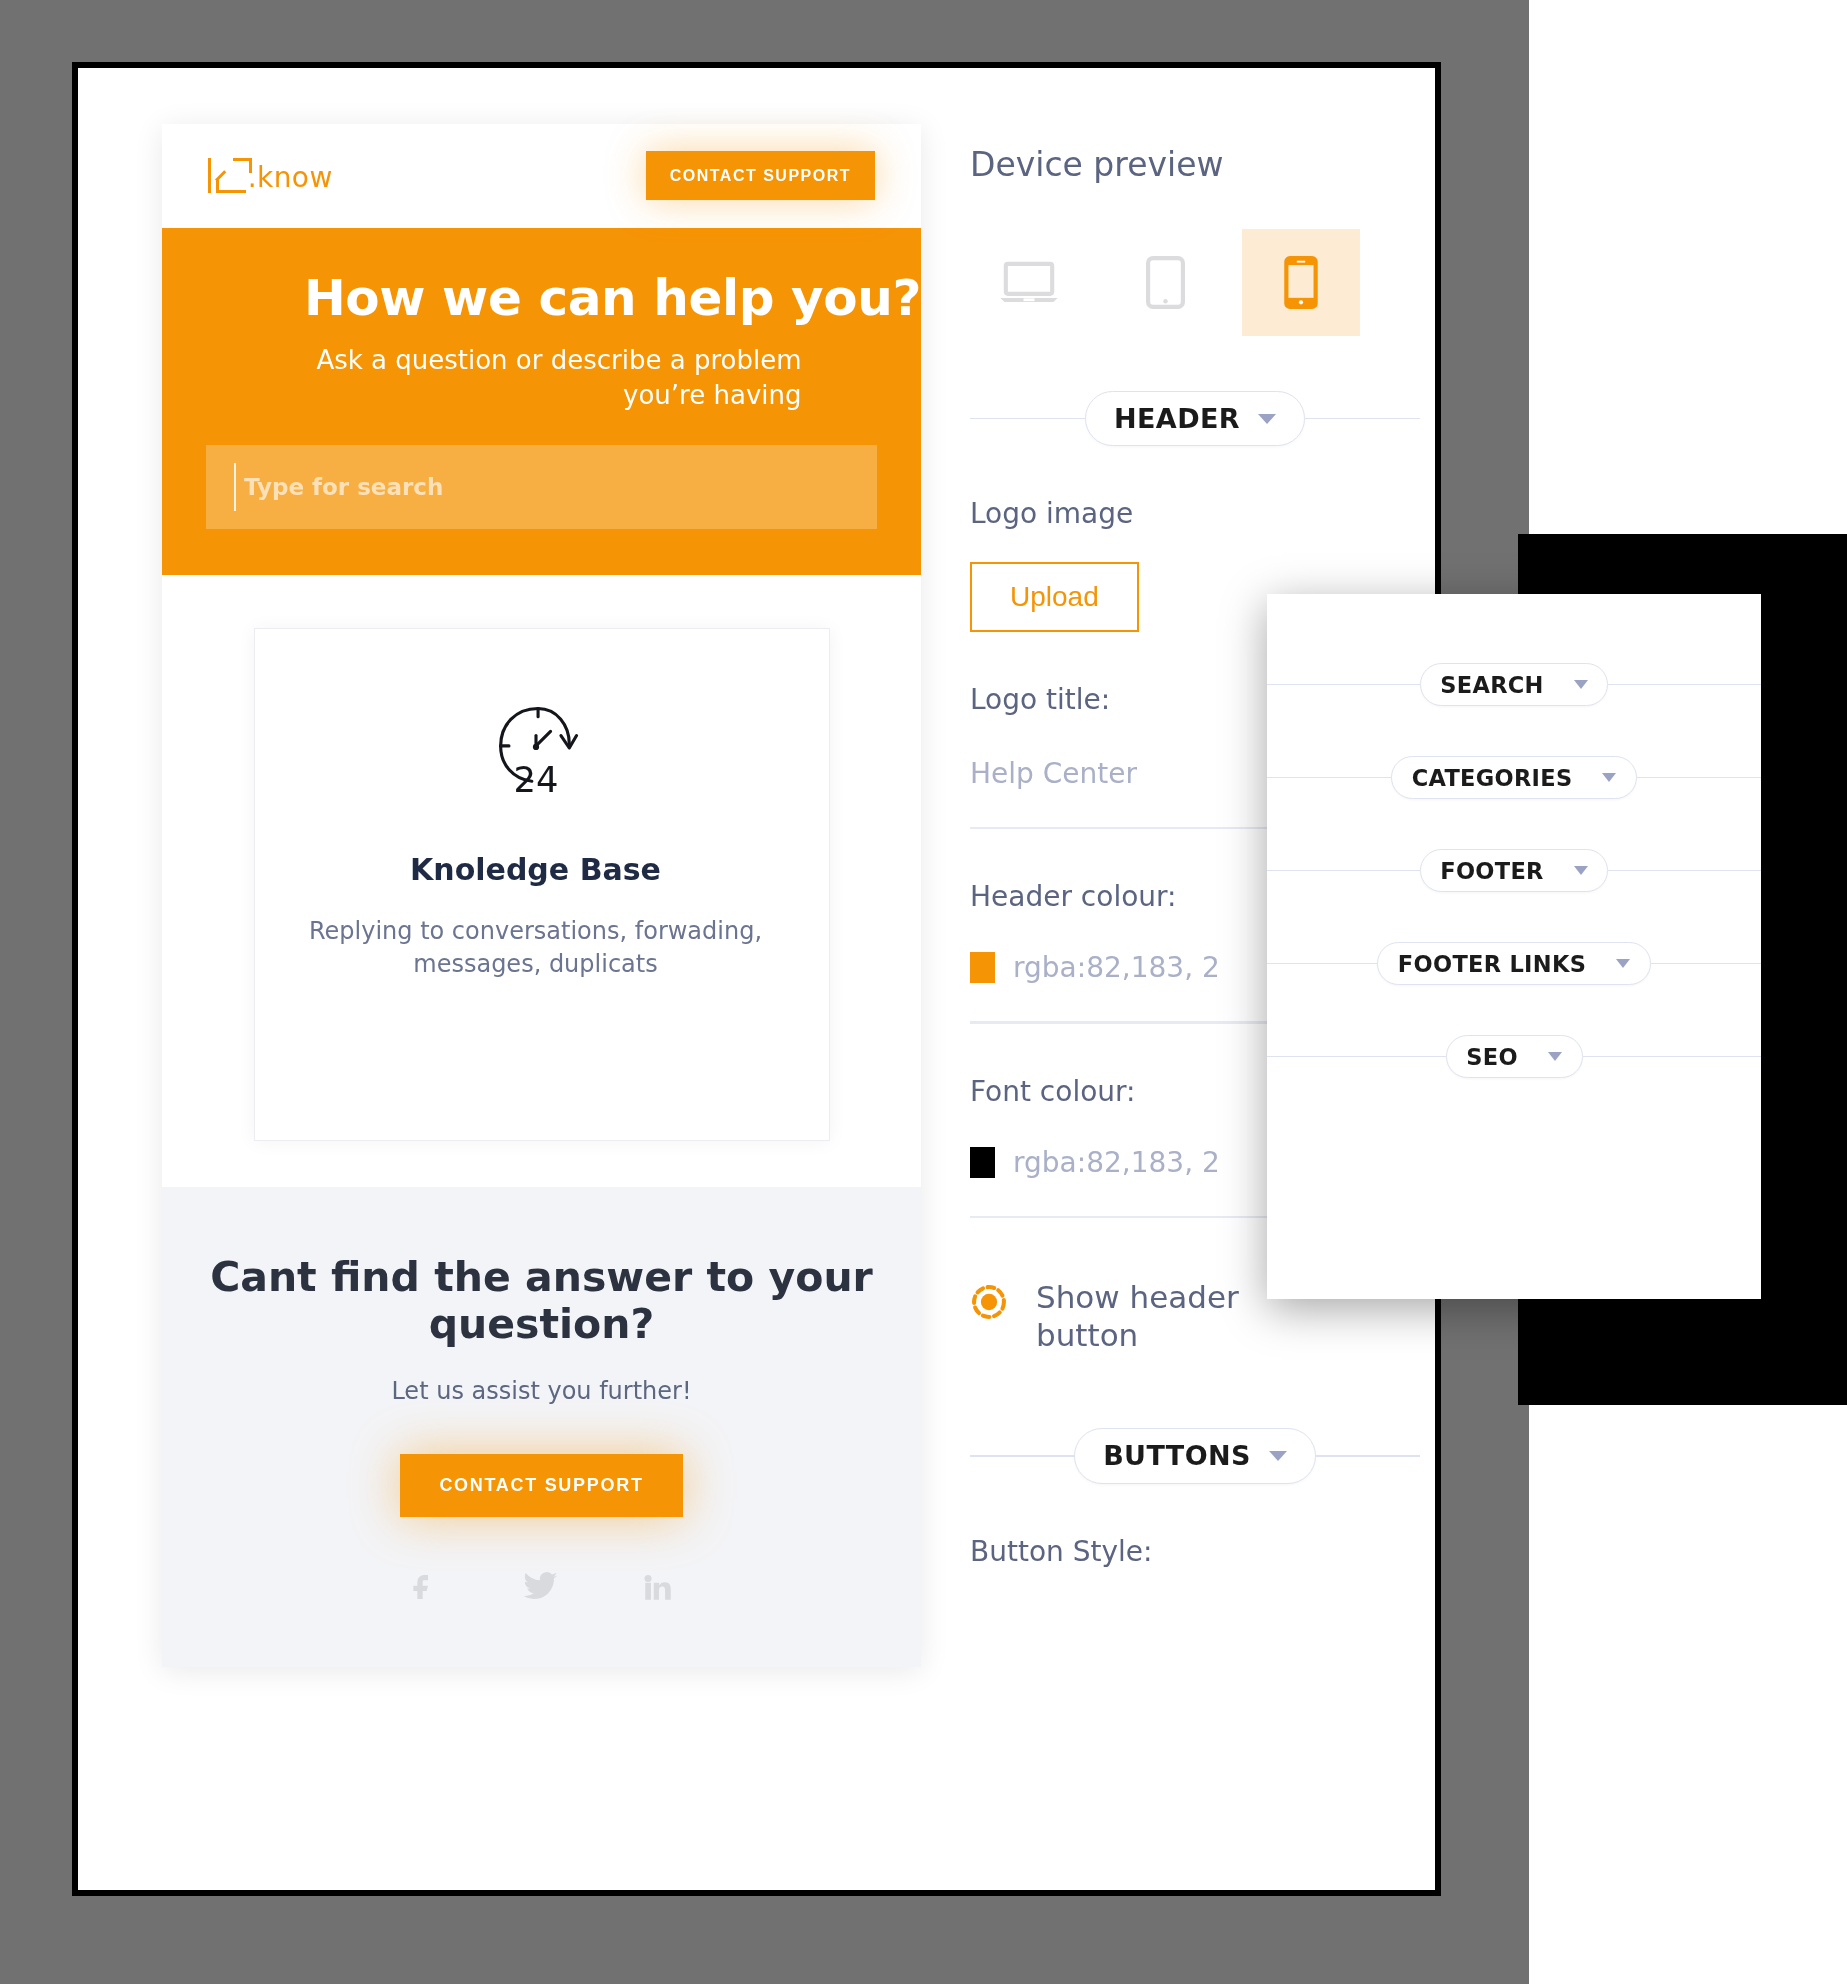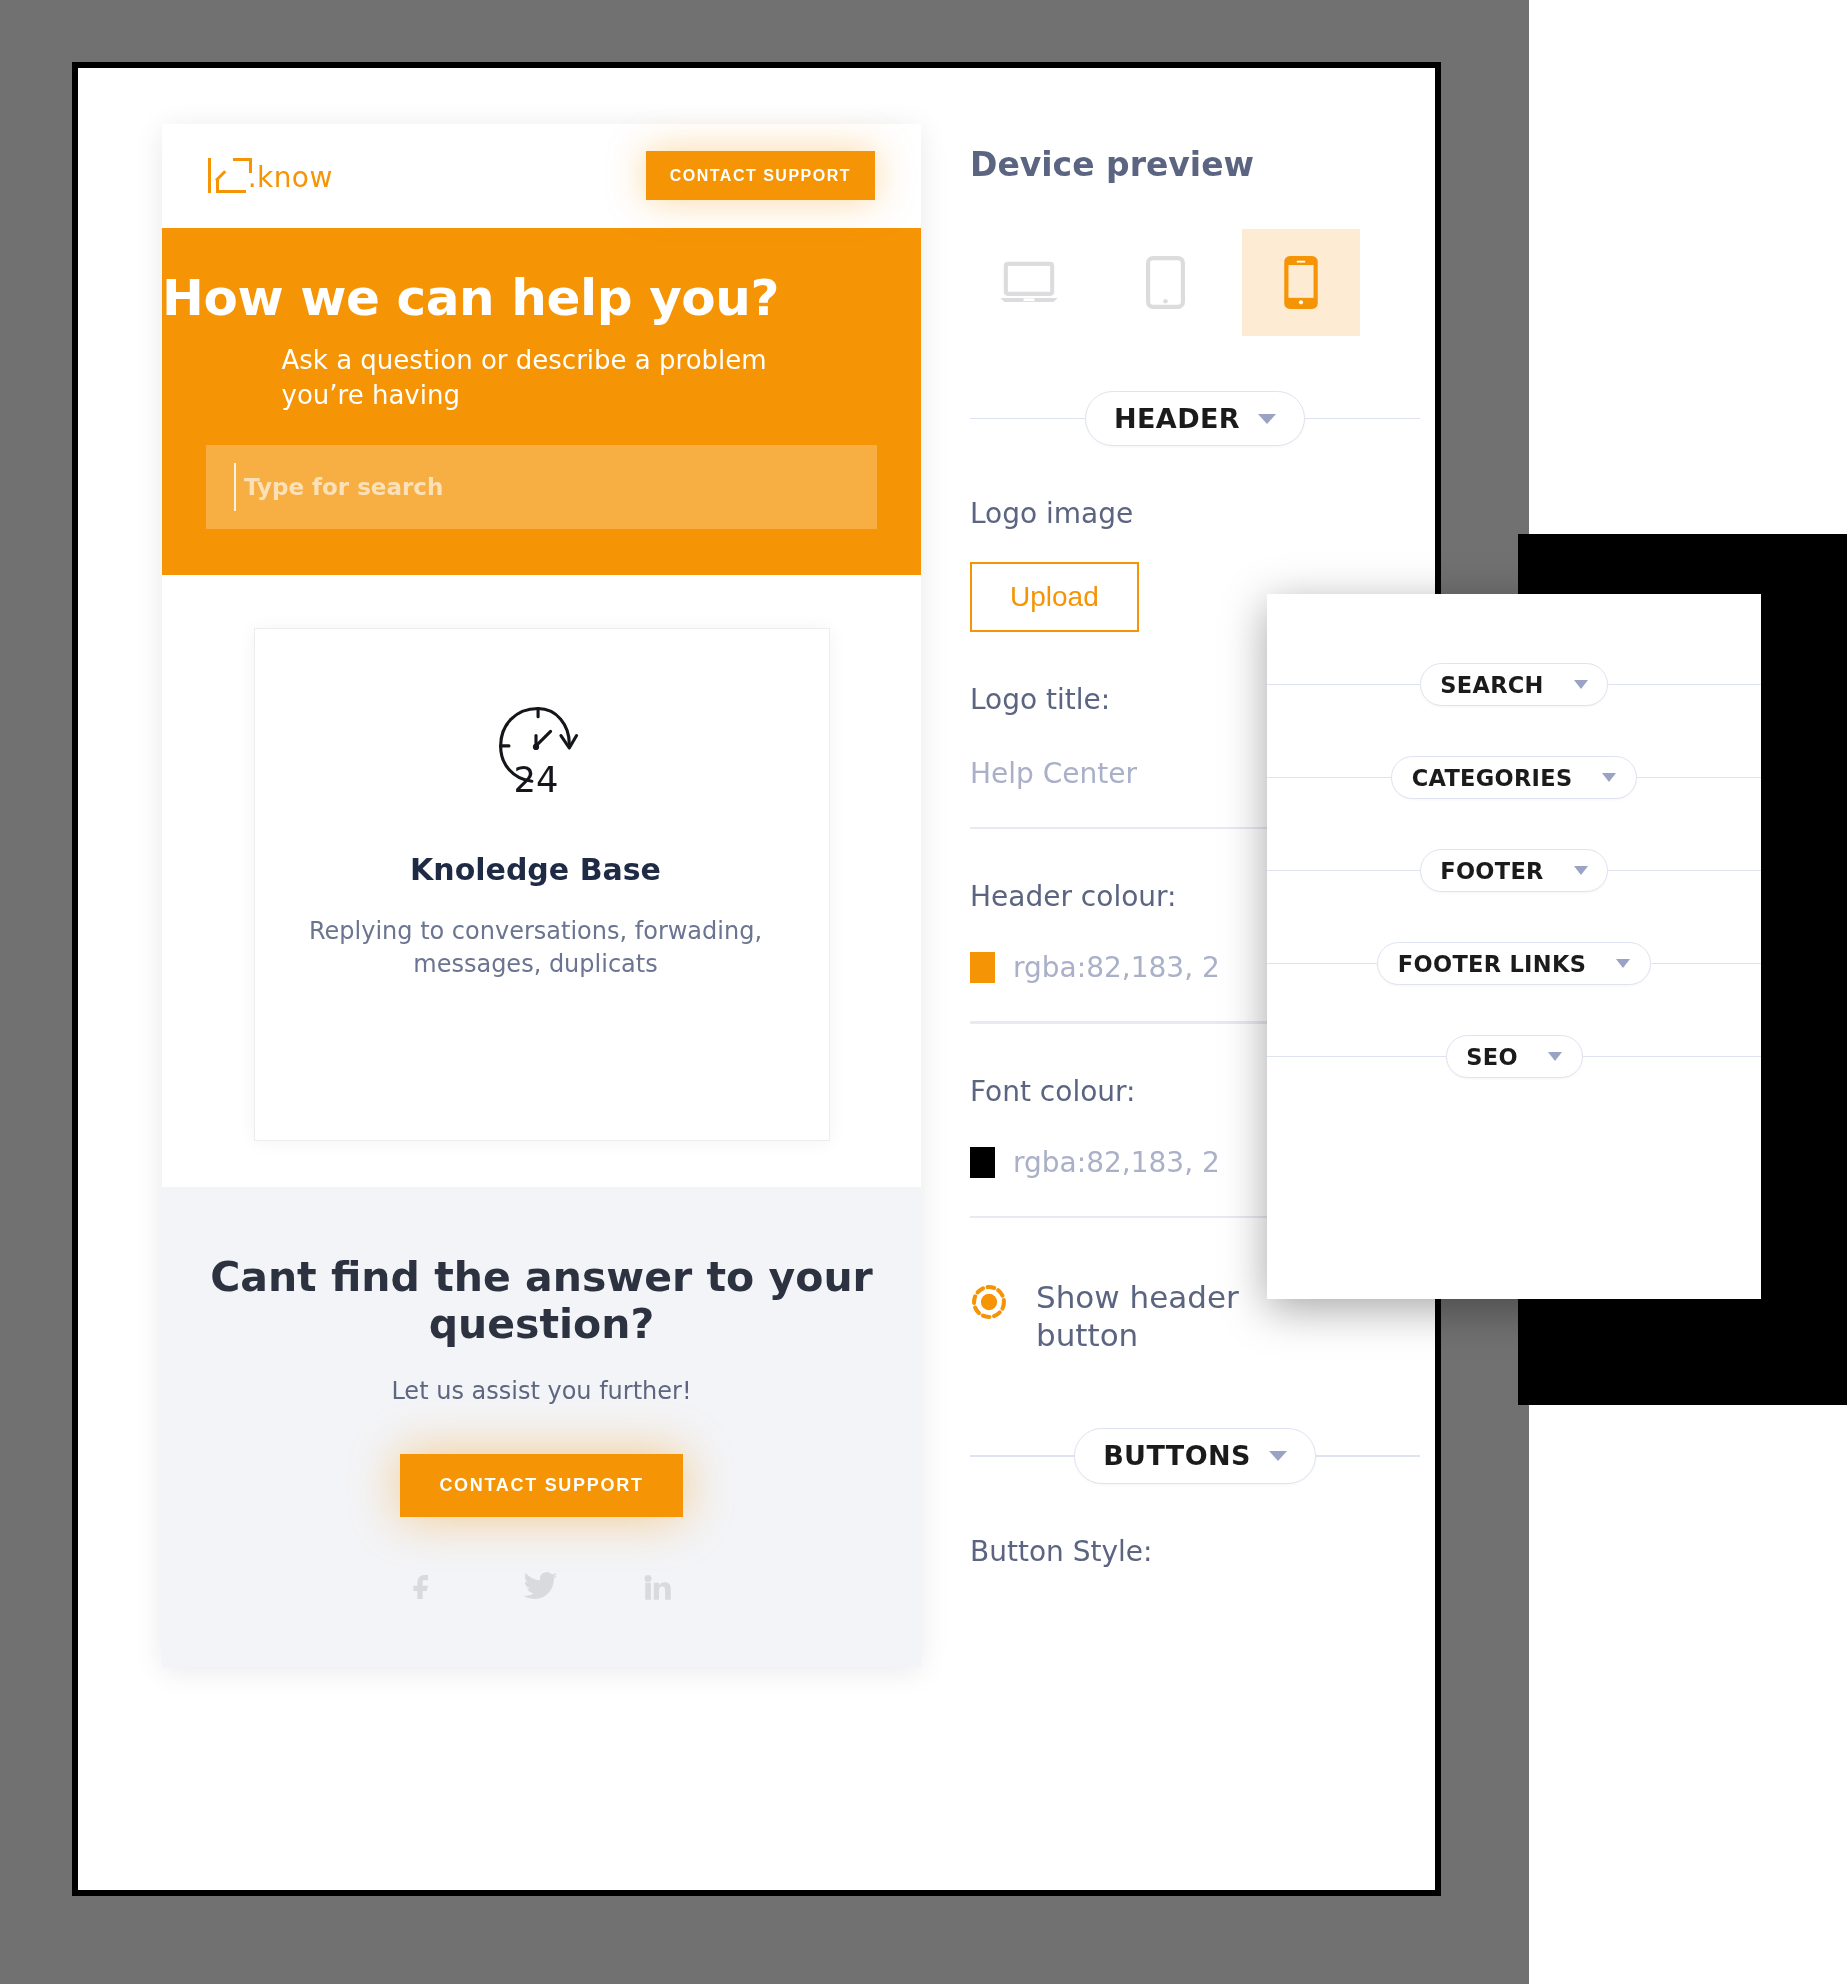--- a/index.html
+++ b/index.html
@@ -49,21 +49,21 @@
     font-family:"DejaVu Sans", sans-serif;line-height:1;padding-bottom:1.4px;
   }
   .topbar-btn{
     position:absolute;right:46px;top:27px;
     background:#F59405;color:#ffffff;
     font-size:16px;font-weight:700;letter-spacing:1.5px;
     padding:15.5px 24px;border:none;cursor:pointer;
     box-shadow:0 0 39px rgba(245,148,5,.38);
   }
   .hero{
-    background:#F59405;padding:44px 0 46px 0;text-align:left;
+    background:#F59405;padding:44px 0 46px 0;text-align:right;
   }
   .hero h1{
     margin:0 0 18px 0;color:#ffffff;font-size:50px;font-weight:700;
     letter-spacing:-0.4px;line-height:1.05;
   }
   .hero p{
     margin:0 auto;color:#ffffff;font-size:26px;font-weight:400;
     line-height:1.35;max-width:520px;
   }
   .search-box{
@@ -111,21 +111,21 @@
   }
   .socials{
     margin-top:51px;display:flex;justify-content:center;gap:82px;align-items:center;
   }
   .socials svg{fill:#d8dade;}
   
   .settings-col{
     position:absolute;left:892px;top:77px;width:450px;
   }
   .sc-title{
-    margin:0;color:#5b6480;font-size:33px;font-weight:700;
+    margin:0;color:#5b6480;font-size:33px;font-weight:400;
   }
   .device-row{
     margin-top:45px;display:flex;align-items:center;gap:18px;
   }
   .dev-btn{
     width:118px;height:107px;display:flex;align-items:center;justify-content:center;
     background:transparent;border:none;cursor:pointer;
   }
   .dev-btn.active{background:#FDEBD4;}
   .dev-btn svg{display:block;}

